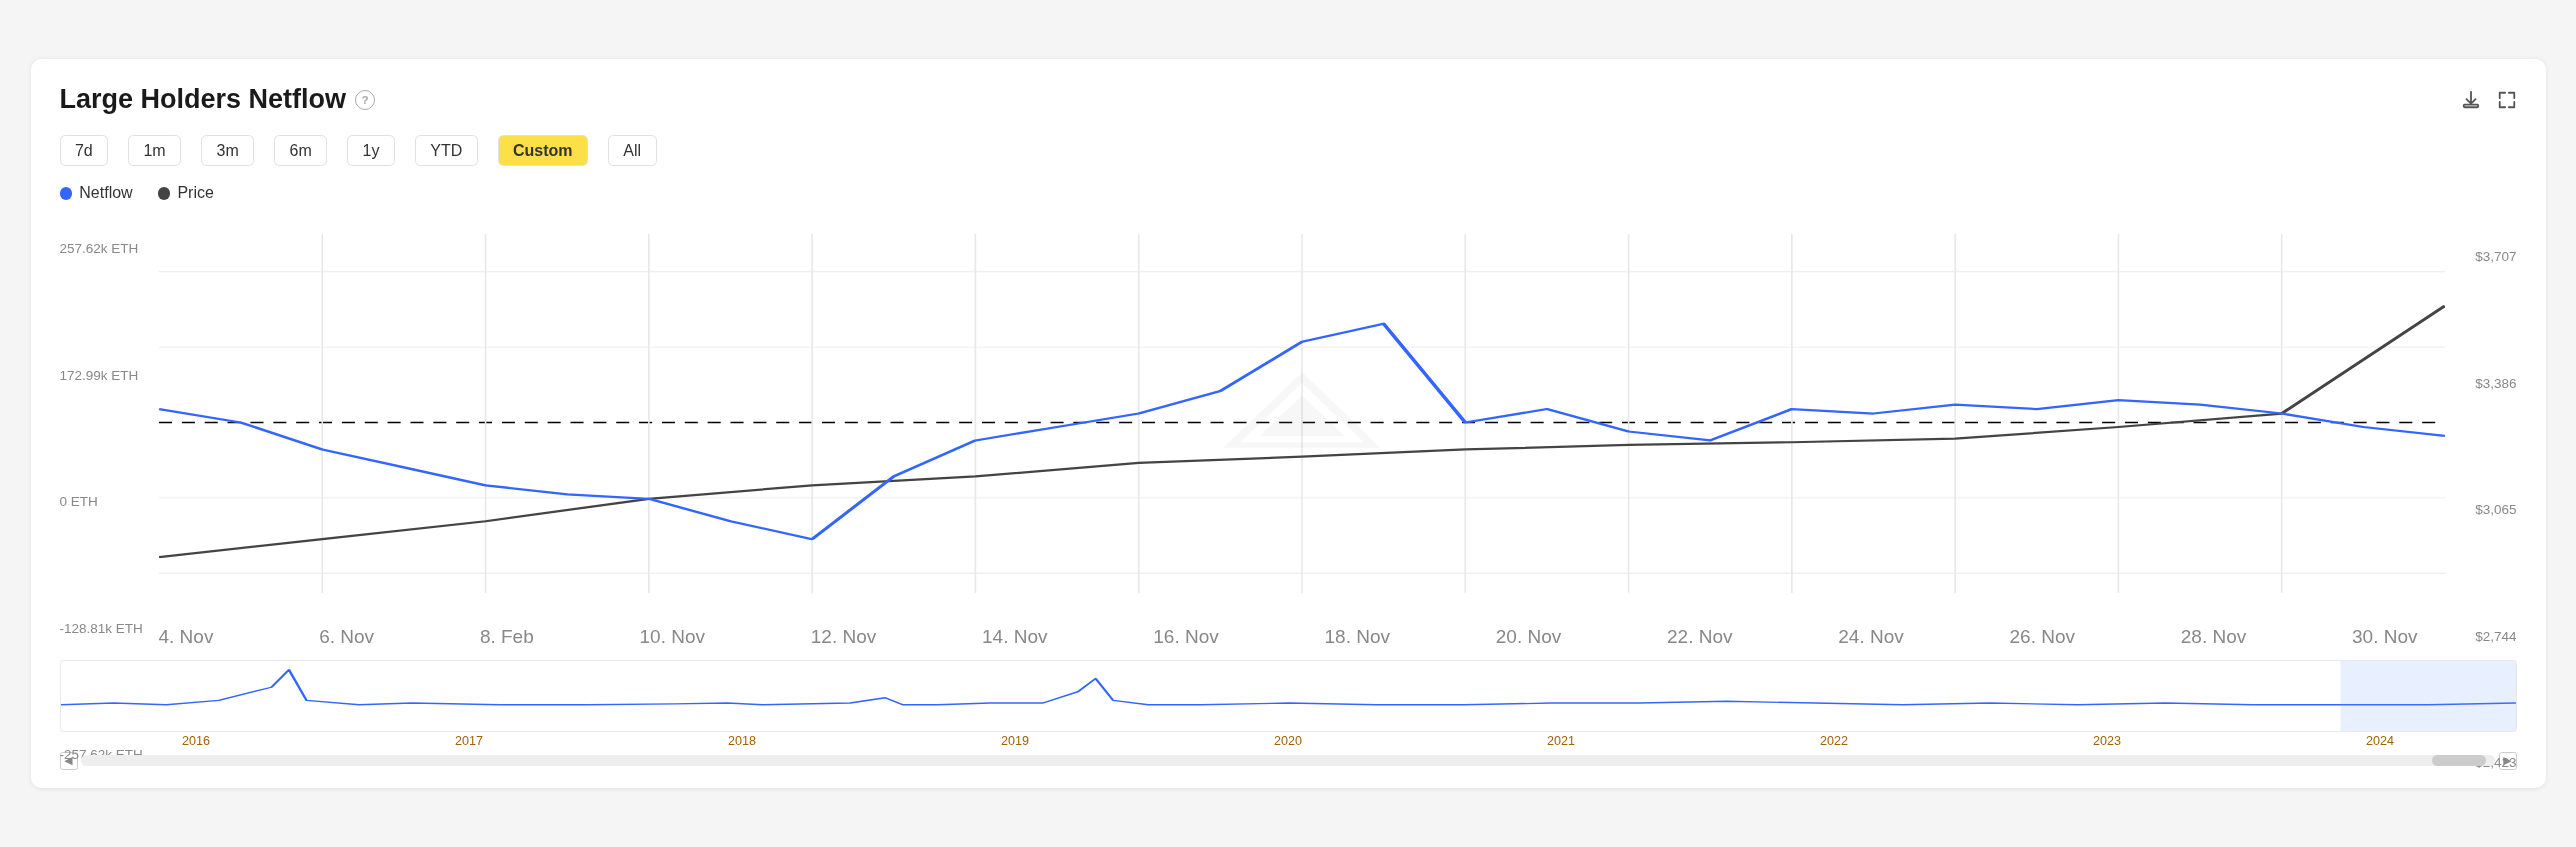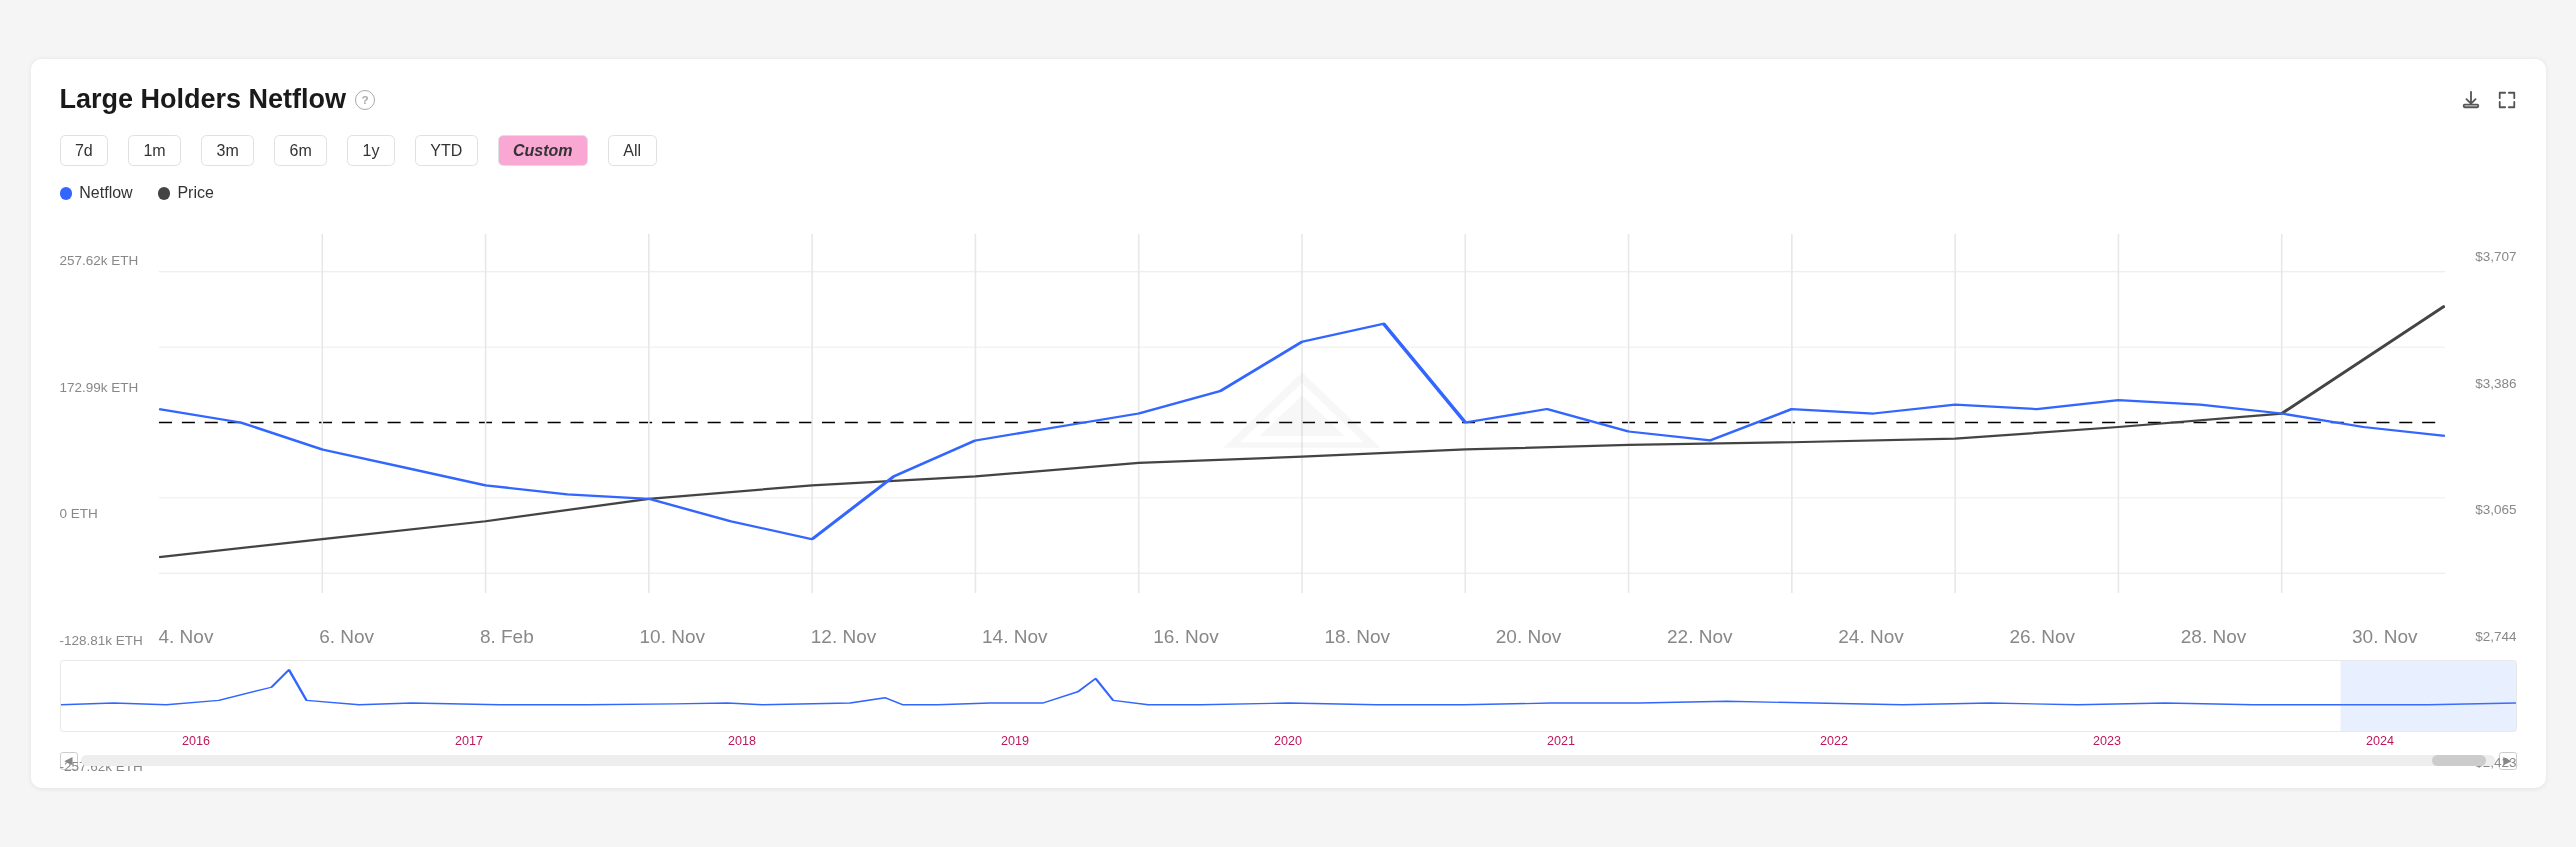--- a/index.html
+++ b/index.html
@@ -68,23 +68,22 @@
     .filter-btn {
       padding: 5.4px 14.4px;
       border-radius: 5.4px;
       border: 0.9px solid #e0e0e0;
       background: #fff;
       font-size: 16px;
       color: #333;
       cursor: pointer;
     }
     .filter-btn.active {
-      background: #f9a8d4;
+      background: #fde047;
       font-weight: 600;
-      font-style: italic;
     }
     .legend {
       display: flex;
       gap: 25px;
       margin-bottom: 32px;
       align-items: center;
     }
     .legend-item {
       display: flex;
       align-items: center;
@@ -102,21 +101,21 @@
       height: 377px;
       margin-bottom: 9px;
     }
     .chart-svg {
       width: 100%;
       height: 100%;
     }
     .y-labels-left {
       position: absolute;
       left: 0;
-      top: 12px;
+      top: 0;
       height: 100%;
       display: flex;
       flex-direction: column;
       justify-content: space-between;
       font-size: 13.5px;
       color: #888;
       pointer-events: none;
       padding: 7.2px 0;
       width: 99px;
     }
@@ -152,21 +151,21 @@
       overflow: hidden;
     }
     .mini-chart-svg {
       width: 100%;
       height: 100%;
     }
     .mini-x-labels {
       display: flex;
       justify-content: space-around;
       font-size: 12.6px;
-      color: #be185d;
+      color: #a16207;
       padding: 1.8px 0 1.8px 0;
     }
     .scrollbar-area {
       display: flex;
       align-items: center;
       gap: 3.6px;
       margin-top: 1.8px;
     }
     .scroll-arrow {
       width: 18px; height: 18px;

